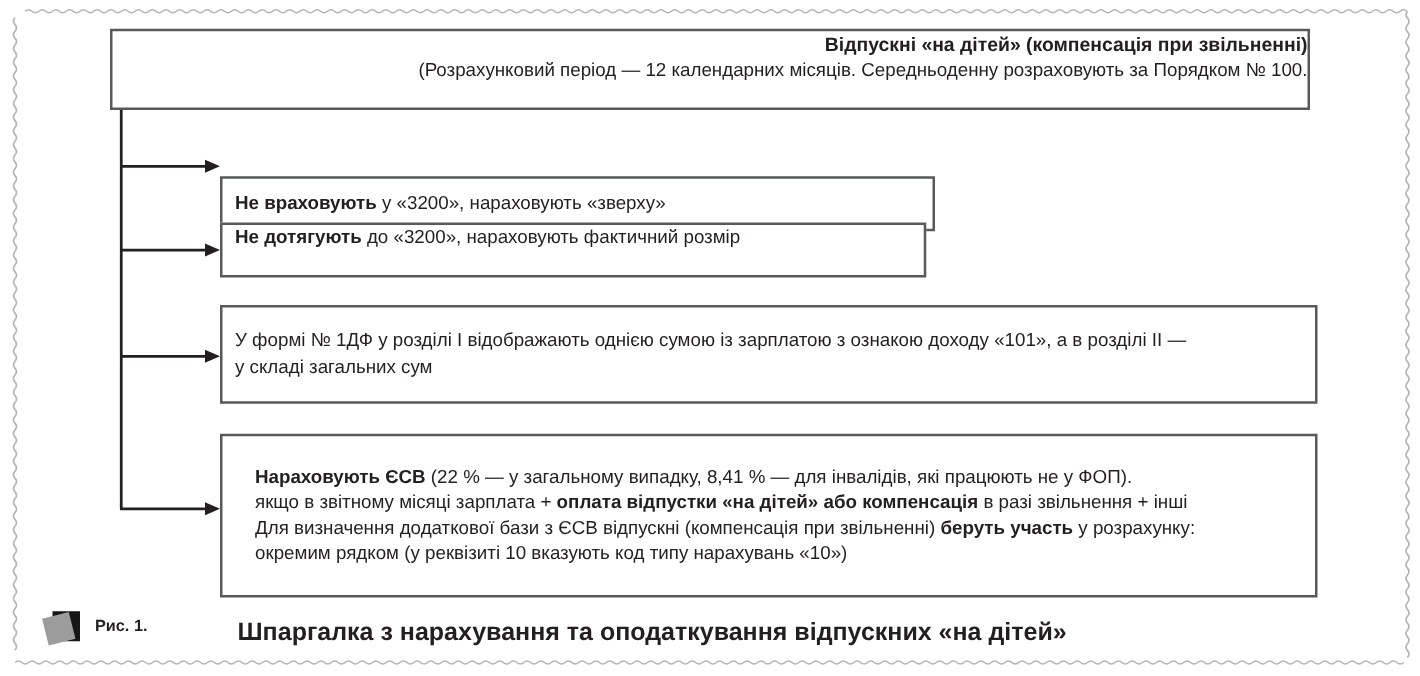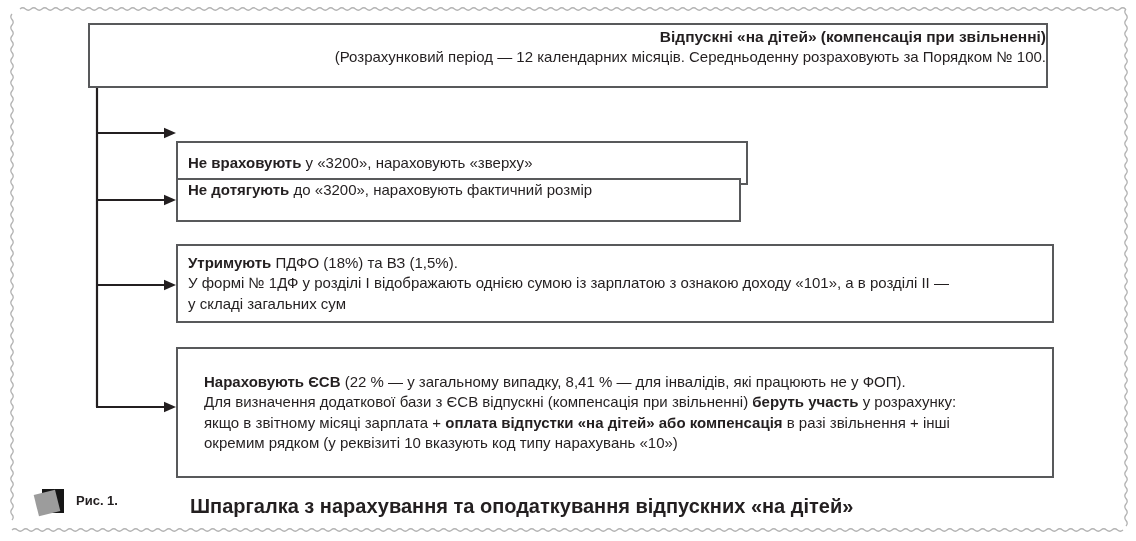--- a/index.html
+++ b/index.html
@@ -93,39 +93,36 @@
   </div>
 
   <div class="box box-2">
     <div>
       <span class="b">Не дотягують</span><span> до «3200», нараховують фактичний розмір</span>
     </div>
   </div>
 
   <div class="box box-3">
     <div>
-      <span class="b">Утримують</span><span> ПДФО (18%) та ВЗ (1,5%).</span>
-    </div>
-    <div>
       <span>У формі № 1ДФ у розділі І відображають однією сумою із зарплатою з ознакою доходу «101», а в розділі ІІ —</span>
     </div>
     <div>
       <span>у складі загальних сум</span>
     </div>
   </div>
 
   <div class="box box-4">
     <div>
       <span class="b">Нараховують ЄСВ</span><span> (22 % — у загальному випадку, 8,41 % — для інвалідів, які працюють не у ФОП).</span>
     </div>
     <div>
-      <span>Для визначення додаткової бази з ЄСВ відпускні (компенсація при звільненні) </span><span class="b">беруть участь</span><span> у розрахунку:</span>
+      <span>якщо в звітному місяці зарплата + </span><span class="b">оплата відпустки «на дітей» або компенсація</span><span> в разі звільнення + інші</span>
     </div>
     <div>
-      <span>якщо в звітному місяці зарплата + </span><span class="b">оплата відпустки «на дітей» або компенсація</span><span> в разі звільнення + інші</span>
+      <span>Для визначення додаткової бази з ЄСВ відпускні (компенсація при звільненні) </span><span class="b">беруть участь</span><span> у розрахунку:</span>
     </div>
     <div>
       <span>окремим рядком (у реквізиті 10 вказують код типу нарахувань «10»)</span>
     </div>
   </div>
 
   <div class="fig-icon">
     <div class="fi-black"></div>
     <div class="fi-gray"></div>
   </div>

